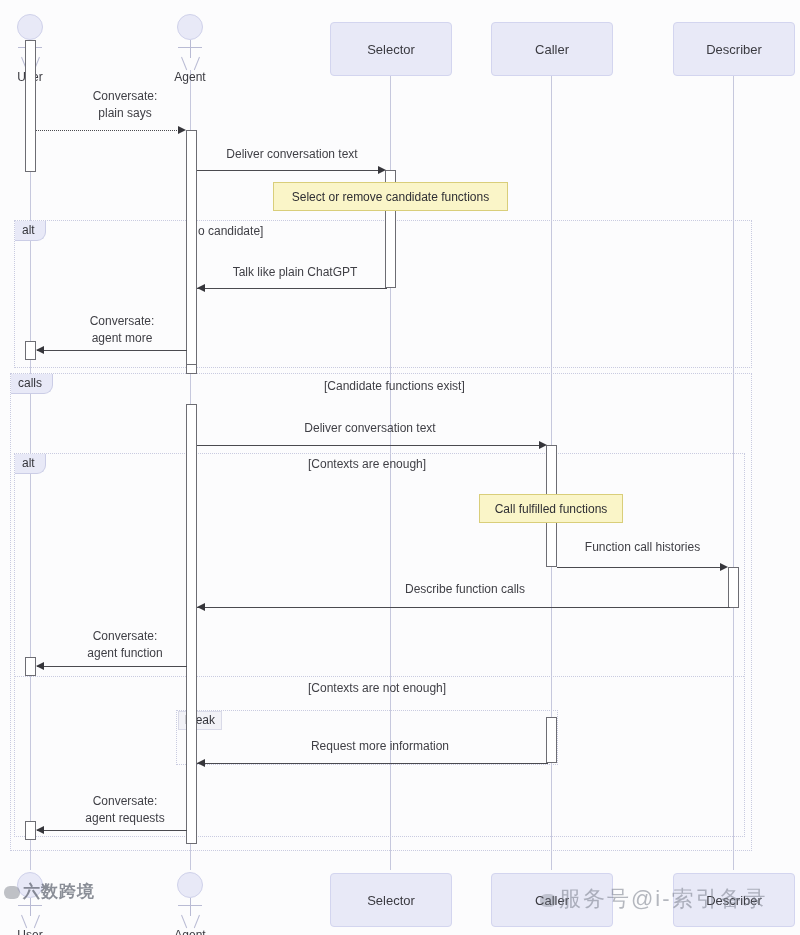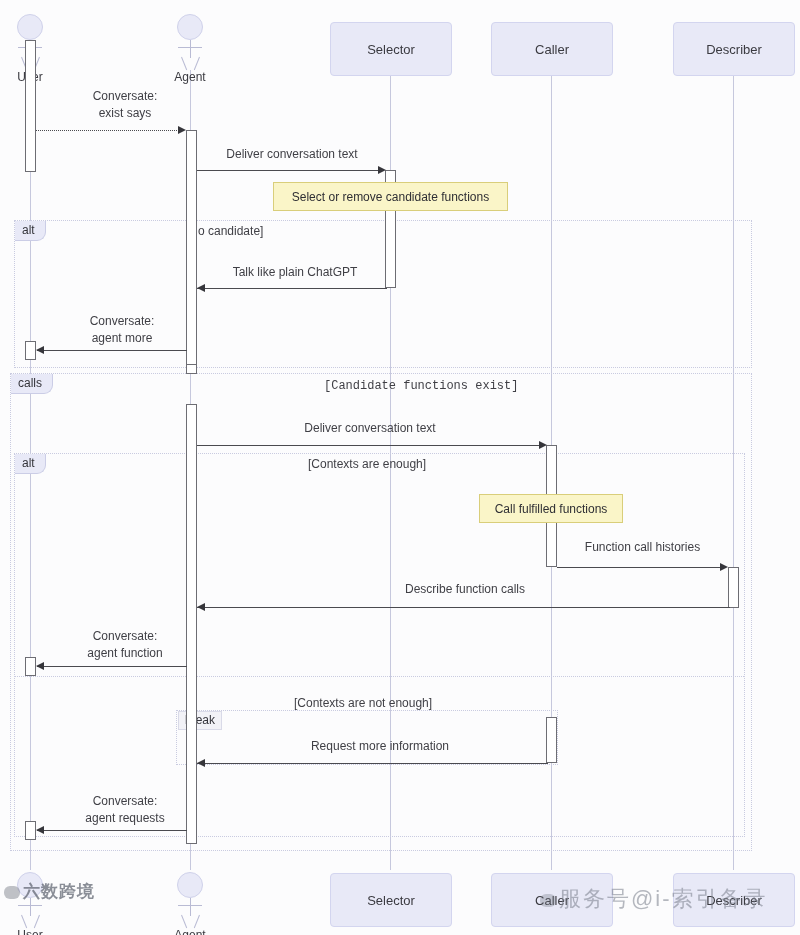--- a/index.html
+++ b/index.html
@@ -98,28 +98,28 @@
   <div class="pbox" style="left:673px; top:22px; width:120px; height:52px;">
     <span>Describer</span>
   </div>
 
   <div class="frag" style="left:14px; top:220px; width:738px; height:148px;"></div>
   <div class="fragtag" style="left:15px; top:221px;">alt</div>
   <div class="guard" style="left:186px; top:224px;">[No candidate]</div>
 
   <div class="frag" style="left:10px; top:373px; width:742px; height:478px;"></div>
   <div class="fragtag" style="left:11px; top:374px;">calls</div>
-  <div class="guard" style="left:324px; top:379px;font-family:Liberation Mono, monospace;">[Candidate functions exist]</div>
+  <div class="guard" style="left:324px; top:379px;">[Candidate functions exist]</div>
 
   <div class="frag" style="left:14px; top:453px; width:731px; height:384px;"></div>
   <div class="fragtag" style="left:15px; top:454px;">alt</div>
   <div class="guard" style="left:308px; top:457px;">[Contexts are enough]</div>
 
   <div class="divider" style="left:15px; top:676px; width:729px;"></div>
-  <div class="guard" style="left:294px; top:681px;margin-top:15px;">[Contexts are not enough]</div>
+  <div class="guard" style="left:308px; top:681px;">[Contexts are not enough]</div>
 
   <div class="frag" style="left:176px; top:710px; width:382px; height:55px;"></div>
   <div class="fragtag plain" style="left:178px; top:711px; padding:1px 6px 2px 6px;">break</div>
 
   <div class="act" style="left:25px; top:40px; width:11px; height:132px;"></div>
 
   <div class="act" style="left:25px; top:341px; width:11px; height:19px;"></div>
   <div class="act" style="left:25px; top:657px; width:11px; height:19px;"></div>
   <div class="act" style="left:25px; top:821px; width:11px; height:19px;"></div>
 
@@ -130,21 +130,21 @@
 
   <div class="act" style="left:385px; top:170px; width:11px; height:118px;"></div>
 
   <div class="act" style="left:546px; top:445px; width:11px; height:122px;"></div>
   <div class="act" style="left:546px; top:717px; width:11px; height:46px;"></div>
 
   <div class="act" style="left:728px; top:567px; width:11px; height:41px;"></div>
 
   <div class="mlabel two" style="left:45px; top:88px; width:160px;">
     <div>Conversate:</div>
-    <div>exist says</div>
+    <div>plain says</div>
   </div>
   <div class="msg dotted" style="left:36px; top:130px; width:145px;"></div>
   <div class="ahead right" style="left:178px; top:126px;"></div>
 
   <div class="mlabel" style="left:137px; top:147px; width:310px;">Deliver conversation text</div>
   <div class="msg" style="left:197px; top:170px; width:185px;"></div>
   <div class="ahead right" style="left:378px; top:166px;"></div>
 
   <div class="note" style="left:273px; top:182px; width:235px; height:29px;">Select or remove candidate functions</div>
 

